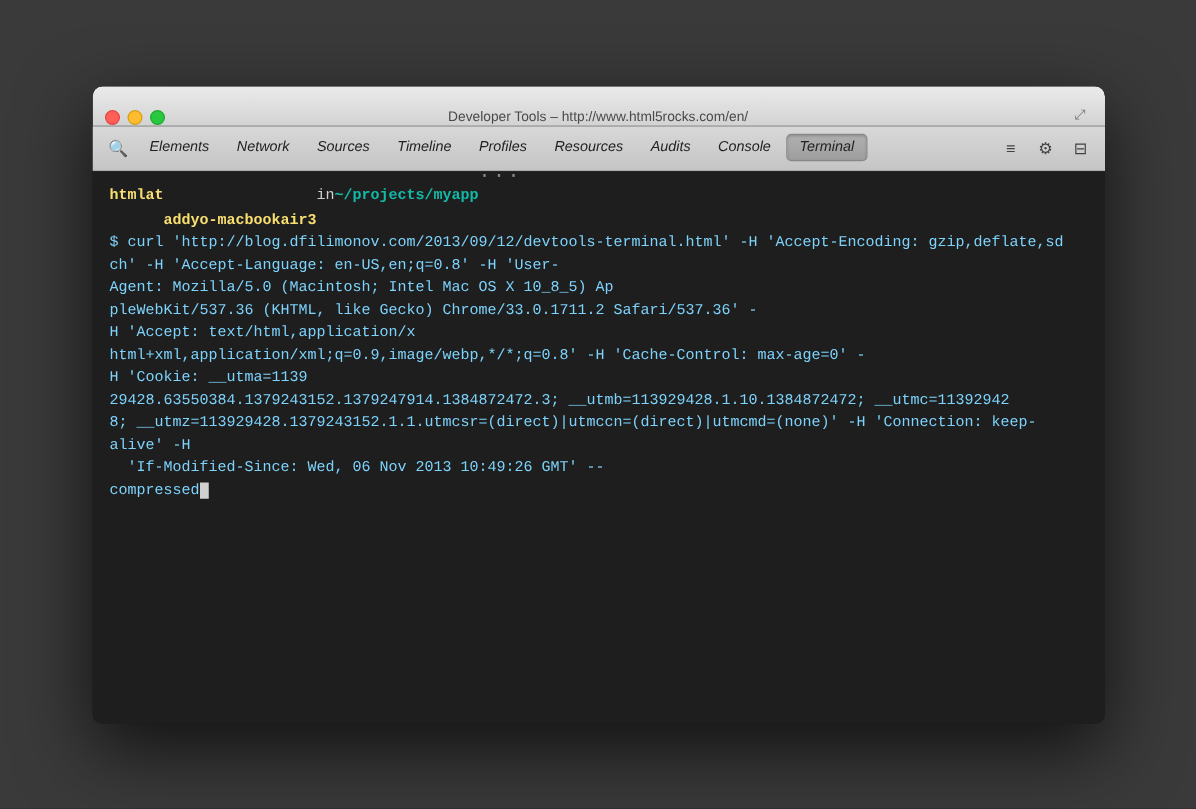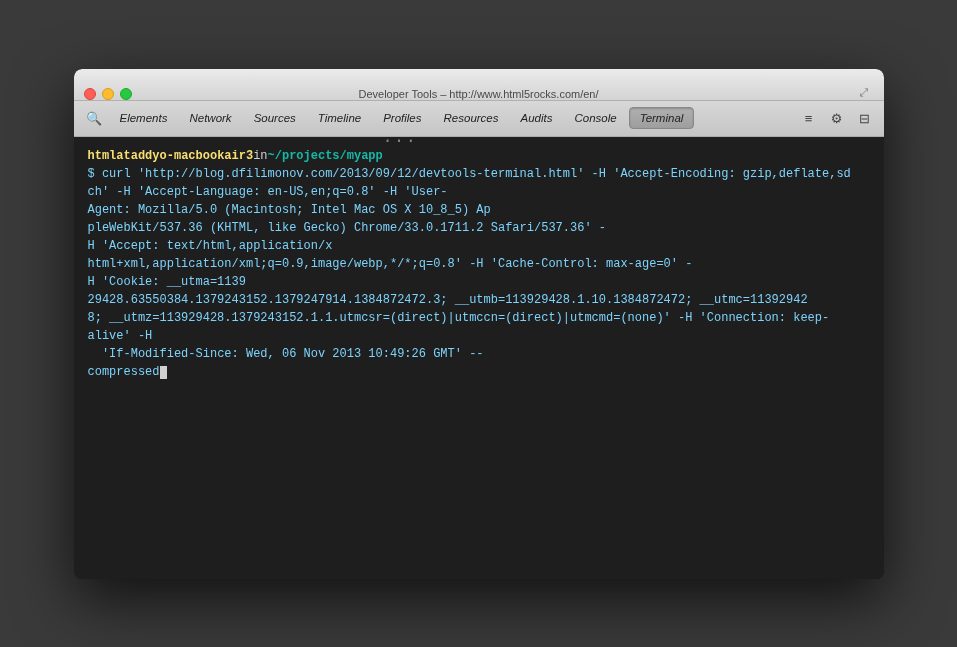--- a/index.html
+++ b/index.html
@@ -141,21 +141,21 @@
     }
 
     .prompt-line {
       display: flex;
       flex-wrap: wrap;
       gap: 0;
     }
 
     .prompt-user { color: #f9df70; font-weight: bold; }
     .prompt-at { color: #f9df70; font-weight: bold; text-align: center; }
-    .prompt-host { color: #f9df70; font-weight: bold; }
+    .prompt-host { color: #f9df70; font-weight: bold; margin-top: 20px; }
     .prompt-in { color: #d0d0d0; font-family: Liberation Mono, monospace; }
     .prompt-path { color: #14b8a6; font-weight: bold; }
 
     .terminal-output {
       color: #7dd3fc;
       white-space: pre-wrap;
       word-break: break-all;
     }
 
     .dots {

